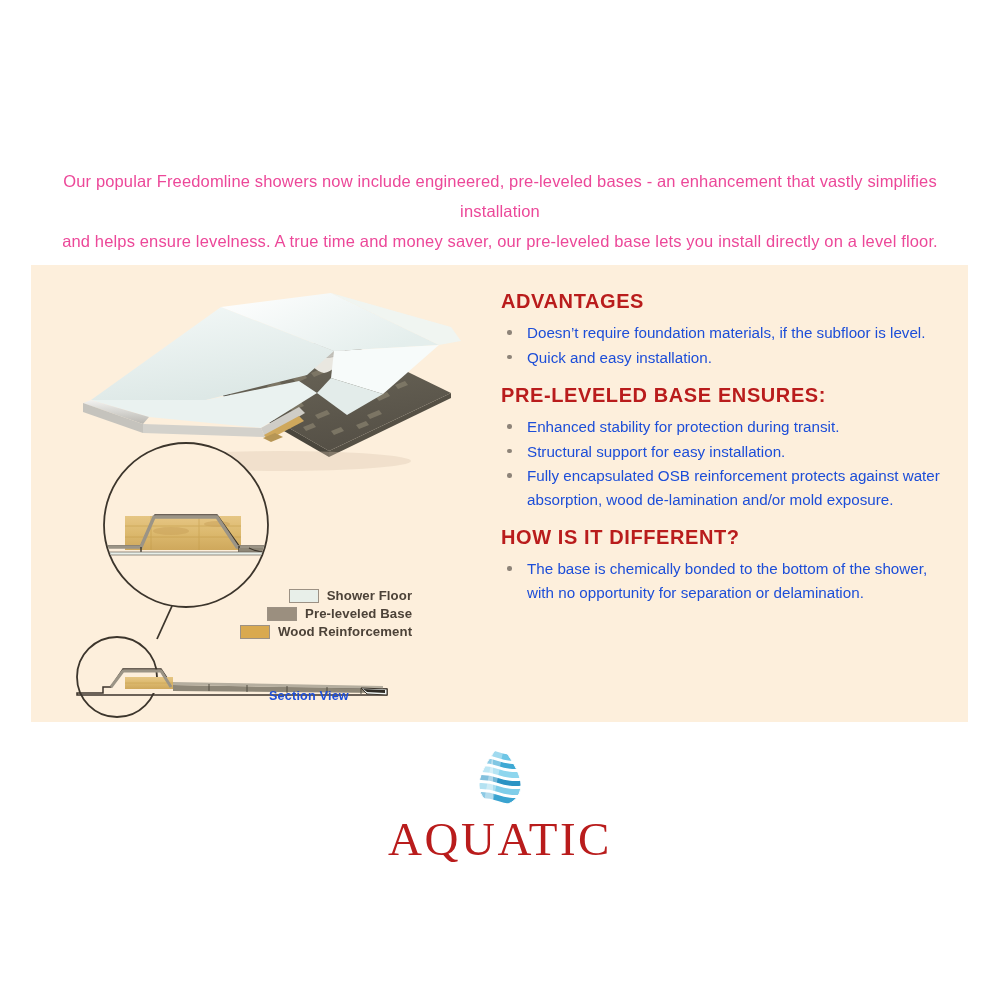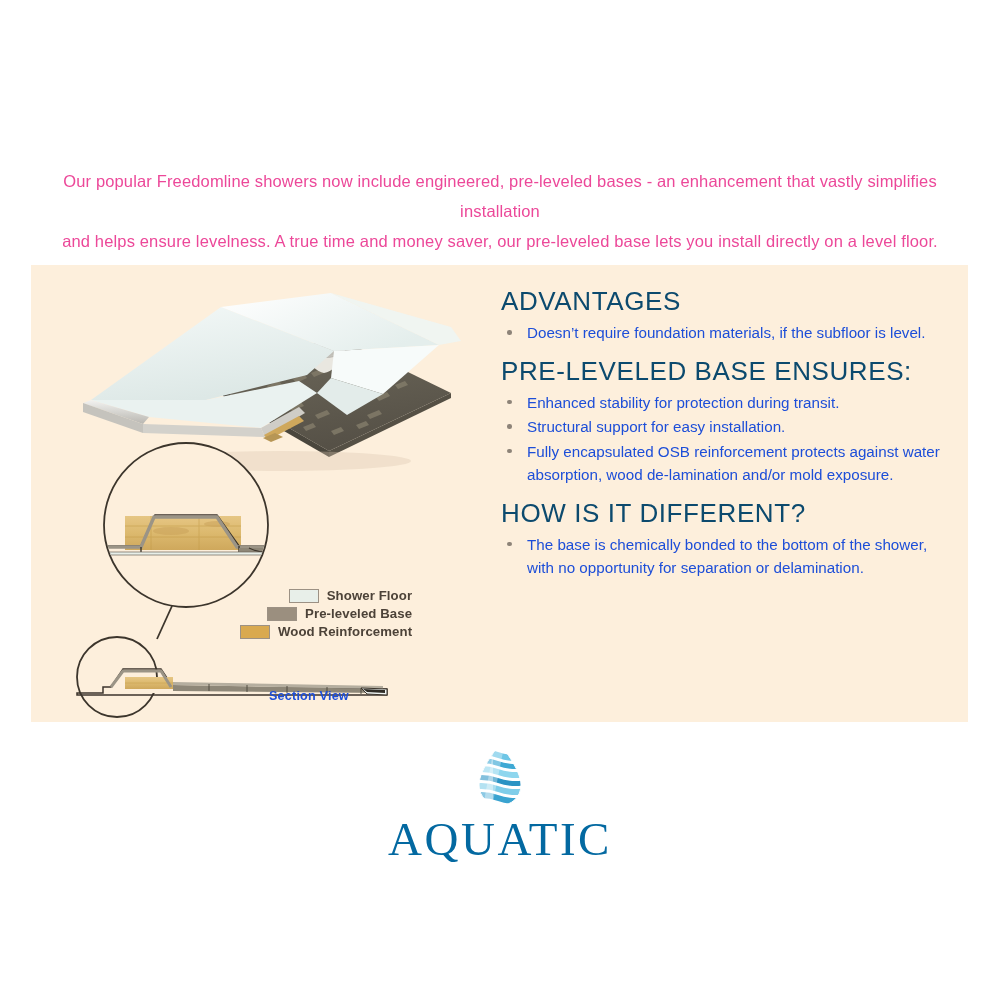--- a/index.html
+++ b/index.html
@@ -32,25 +32,25 @@
     background:#fdefdc;
   }
 
   
   .content{
     position:absolute;
     left:470px; top:20px; width:455px;
   }
   h2.sec-head{
     margin:0 0 4px 0;
-    font-weight:400;
-    font-size:26px;
+    font-weight:700;
+    font-size:20px;
     line-height:32px;
     letter-spacing:.6px;
-    color:#0c4a6e;
+    color:#b91c1c;
   }
   ul.bullets{
     list-style:none;
     margin:0 0 10px 0;
     padding:0;
   }
   ul.bullets li{
     position:relative;
     padding-left:26px;
     color:#1d4ed8;
@@ -104,21 +104,21 @@
 
   
   .logo{
     position:absolute;
     left:0;right:0;top:742px;
     text-align:center;
   }
   .logo-drop{display:block;margin:0 auto;}
   .logo-word{
     margin-top:4px;
-    color:#0369a1;
+    color:#b91c1c;
     font-size:47px;
     letter-spacing:2.5px;
     font-weight:300;
     font-family:"Liberation Serif", serif;
   }
 </style>
 </head>
 <body>
 
 <div class="page">
@@ -288,20 +288,21 @@
       </div>
     </div>
 
     <div class="section-view-label">Section View</div>
 
     <div class="content">
 
       <h2 class="sec-head">ADVANTAGES</h2>
       <ul class="bullets">
         <li><span class="dot"></span><span>Doesn’t require foundation materials, if the subfloor is level.</span></li>
+        <li><span class="dot"></span><span>Quick and easy installation.</span></li>
       </ul>
 
       <h2 class="sec-head">PRE-LEVELED BASE ENSURES:</h2>
       <ul class="bullets">
         <li><span class="dot"></span><span>Enhanced stability for protection during transit.</span></li>
         <li><span class="dot"></span><span>Structural support for easy installation.</span></li>
         <li><span class="dot"></span><span>Fully encapsulated OSB reinforcement protects against water absorption, wood de-lamination and/or mold exposure.</span></li>
       </ul>
 
       <h2 class="sec-head">HOW IS IT DIFFERENT?</h2>

